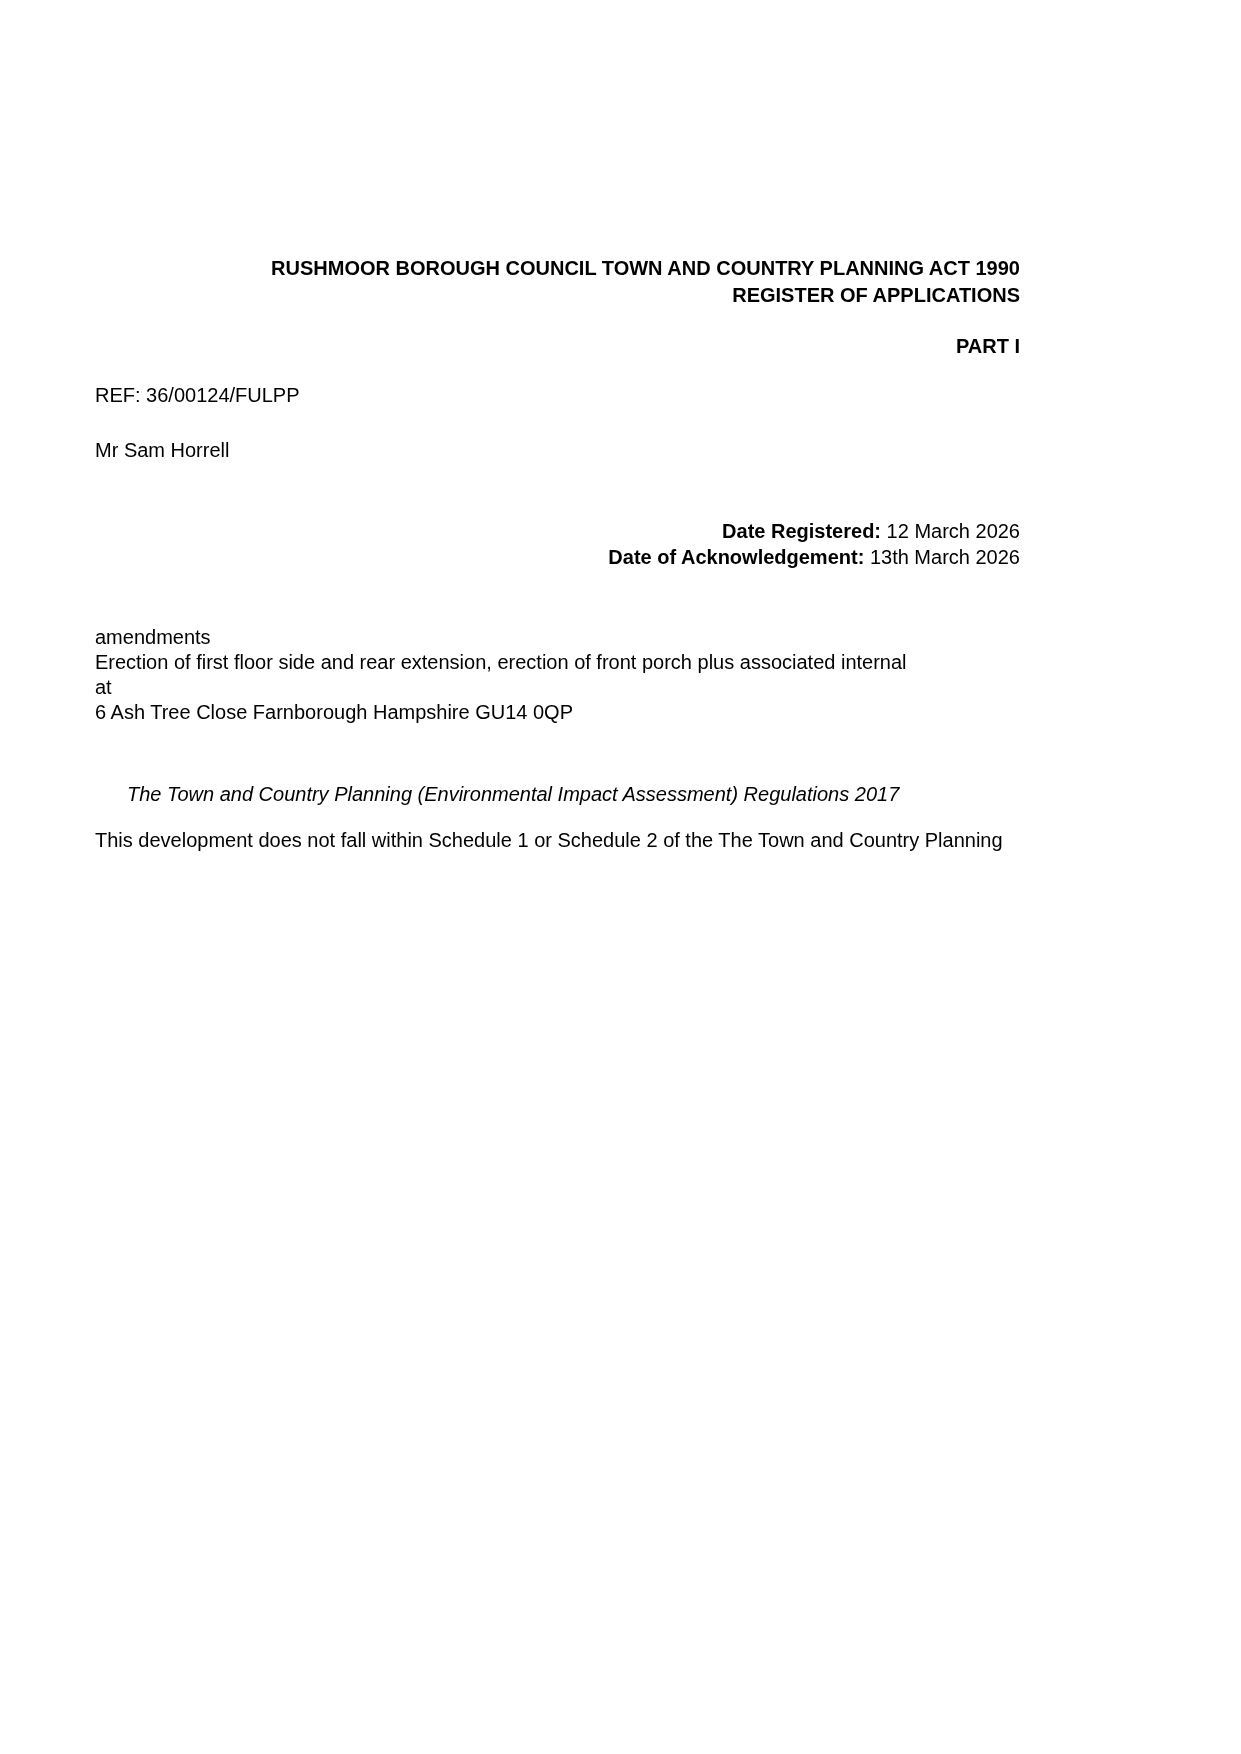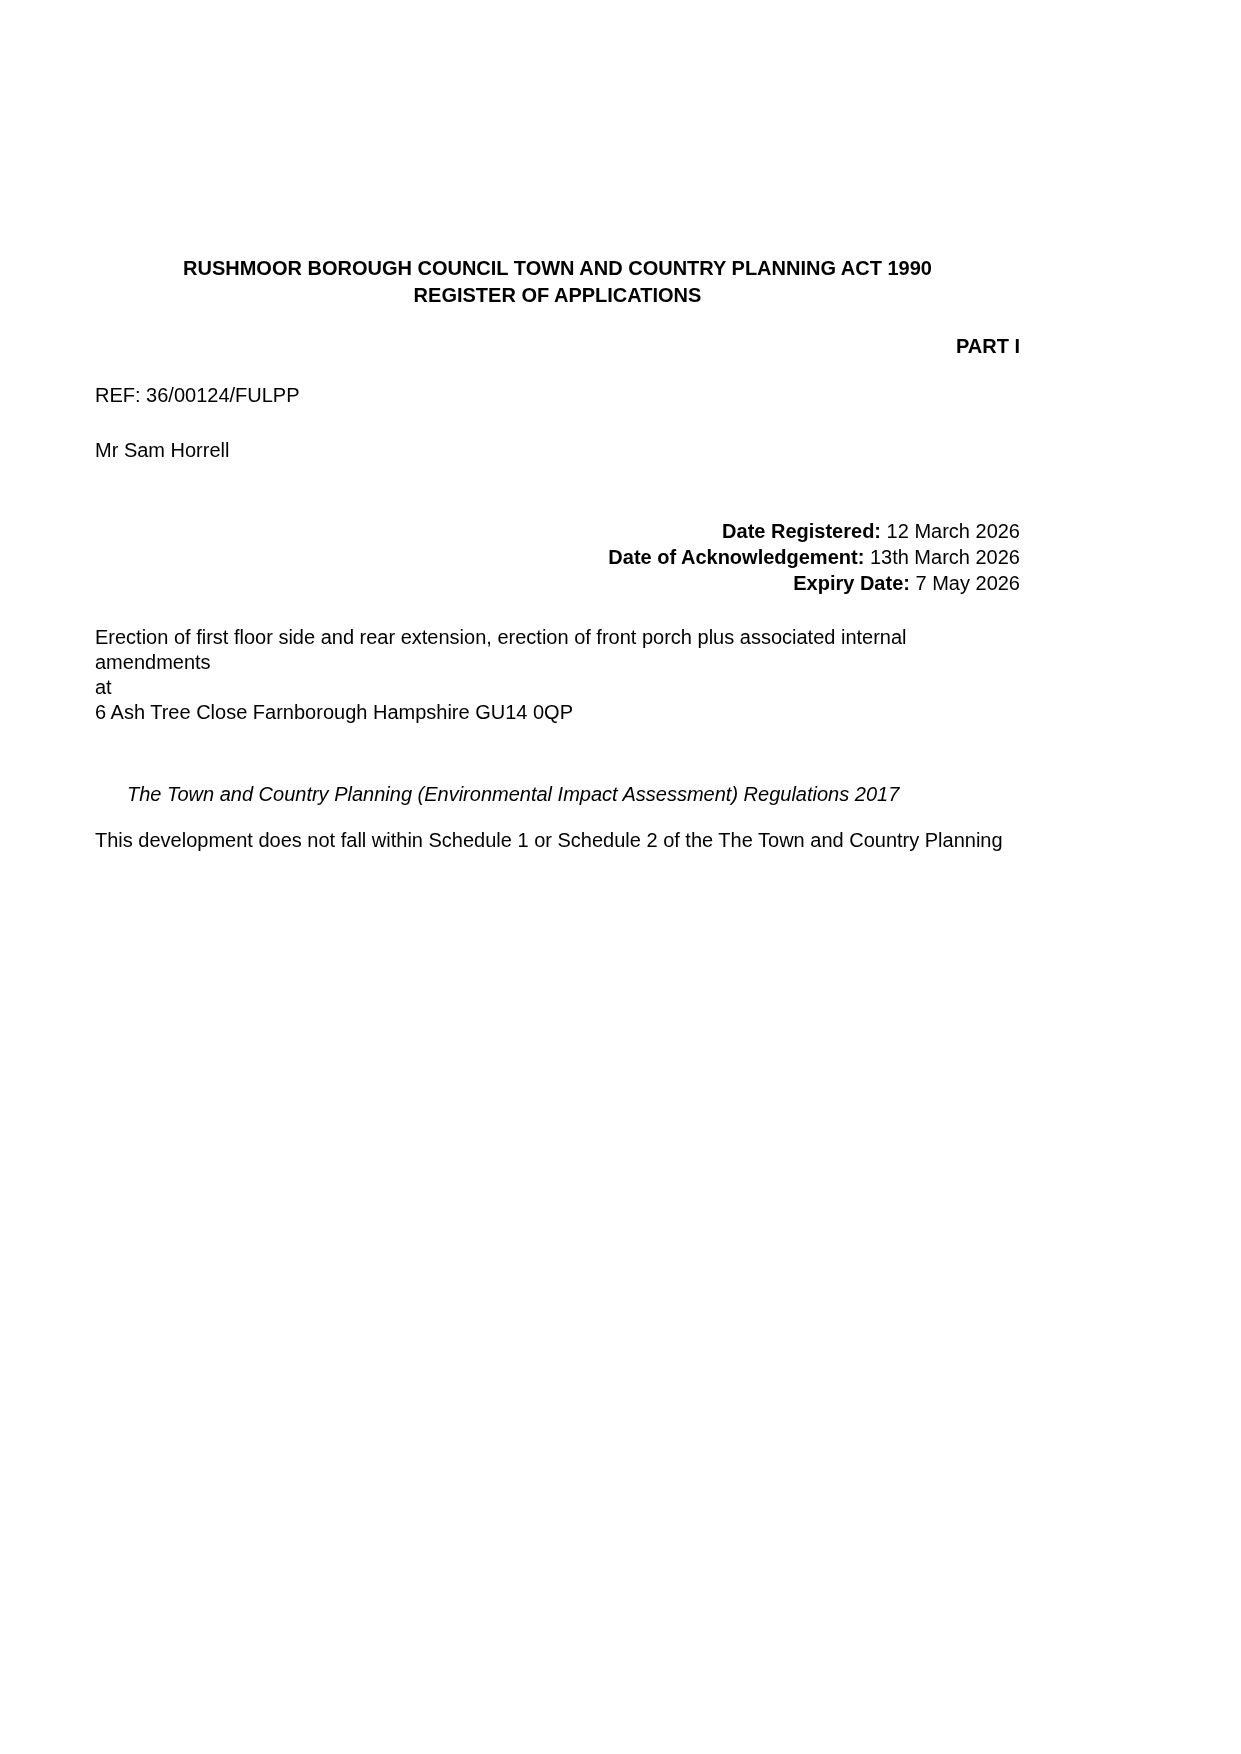--- a/index.html
+++ b/index.html
@@ -26,21 +26,21 @@
   .col {
     position: absolute;
     left: 95px;
     width: 925px;
   }
   .nowrap { white-space: nowrap; }
   .b { font-weight: 700; }
 
   .doc-title {
     top: 255px;
-    text-align: center;
+    text-align: right;
     font-weight: 700;
     line-height: 27px;
   }
   .part-heading {
     top: 333px;
     font-weight: 700;
     text-align: right;
   }
   .reference { top: 382px; }
   .applicant { top: 437px; }
@@ -81,29 +81,25 @@
 
   <div class="col dates">
     <div class="nowrap">
       <span class="b">Date Registered:</span>
       <span>12 March 2026</span>
     </div>
     <div class="nowrap">
       <span class="b">Date of Acknowledgement:</span>
       <span>13th March 2026</span>
     </div>
-    <div class="nowrap">
-      <span class="b">Expiry Date:</span>
-      <span>7 May 2026</span>
-    </div>
   </div>
 
   <div class="col proposal">
+    <div class="nowrap">amendments</div>
     <div class="nowrap">Erection of first floor side and rear extension, erection of front porch plus associated internal</div>
-    <div class="nowrap">amendments</div>
     <div class="nowrap">at</div>
     <div class="nowrap">6 Ash Tree Close Farnborough Hampshire GU14 0QP</div>
   </div>
 
   <div class="col reg-title nowrap">The Town and Country Planning (Environmental Impact Assessment) Regulations 2017</div>
 
   <div class="col eia">
     <div class="nowrap">This development does not fall within Schedule 1 or Schedule 2 of the The Town and Country Planning</div>
   </div>
 

